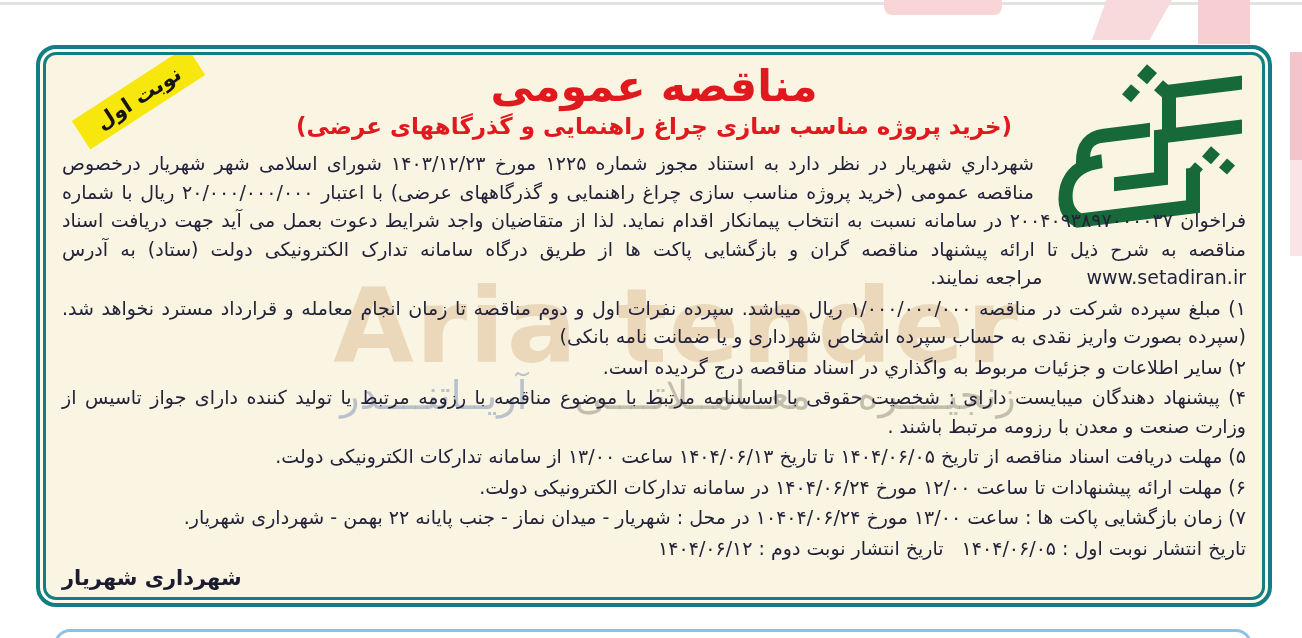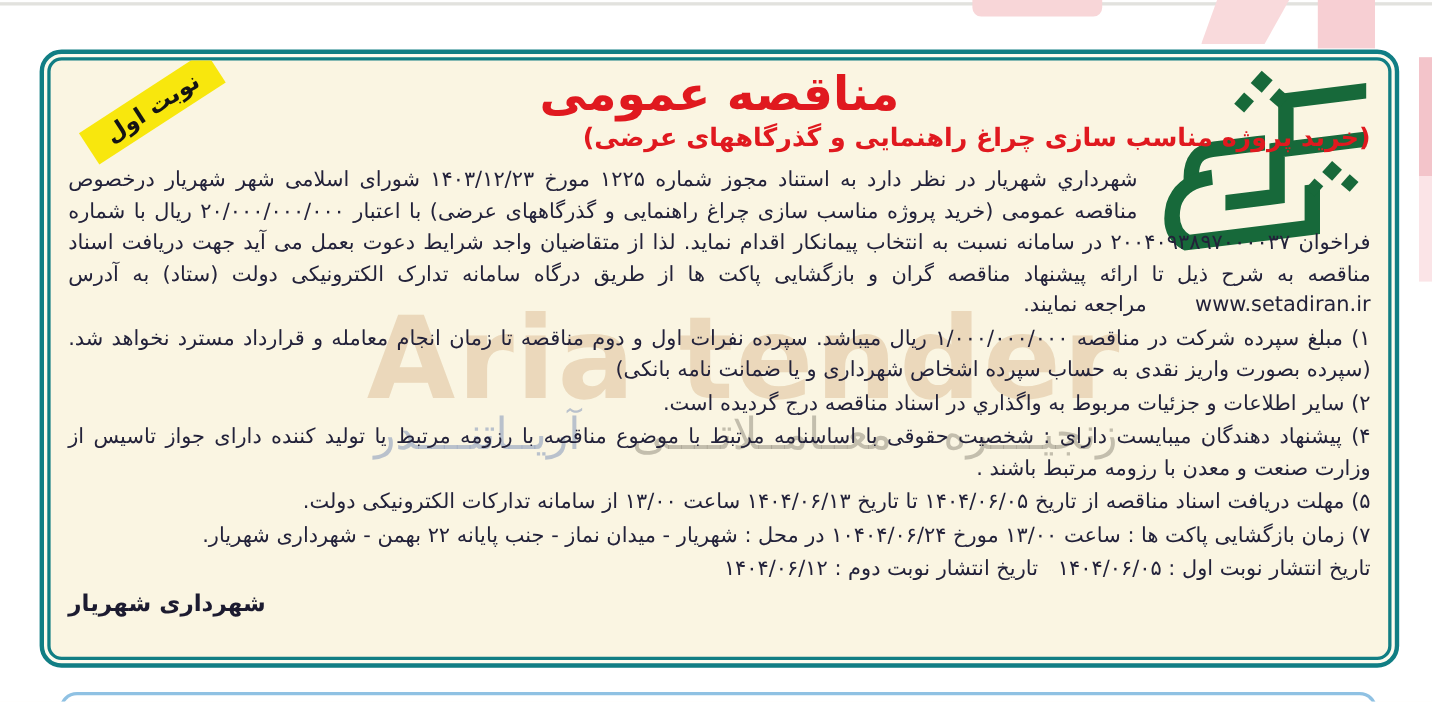--- a/index.html
+++ b/index.html
@@ -33,21 +33,21 @@
 
   
   .badge{position:absolute;z-index:3;left:24px;top:26px;transform:rotate(-33deg);
          background:#f8e70d;color:#141414;font-weight:bold;font-size:21px;padding:5px 20px;}
 
   
   .logo{position:absolute;z-index:2;right:14px;top:2px;width:205px;height:172px;}
 
   .content{position:relative;z-index:2;direction:rtl;}
   .title{text-align:center;color:#e0191f;font-size:43px;font-weight:bold;line-height:1.1;margin-top:4px;}
-  .subtitle{text-align:right;color:#e0191f;font-size:23px;font-weight:bold;margin-top:3px;}
+  .subtitle{text-align:center;color:#e0191f;font-size:23px;font-weight:bold;margin-top:3px;}
   .logo-spacer{float:right;width:212px;height:56px;}
   .intro{margin:10px 0 0;font-size:19px;line-height:28.5px;text-align:justify;color:#23223a;}
   .url{direction:ltr;unicode-bidi:embed;margin-left:38px;}
   .item{margin:2px 0 0;font-size:19px;line-height:28.5px;text-align:justify;color:#23223a;}
   .item .num{font-weight:normal;}
   .dates{margin:2px 0 0;font-size:19px;line-height:28.5px;text-align:right;color:#23223a;}
   .dates .sep{display:inline-block;width:18px;}
   .signature{font-size:21px;font-weight:bold;color:#1c1b30;text-align:left;margin-top:4px;}
 </style>
 </head>
@@ -100,20 +100,21 @@
         <div class="logo-spacer"></div>
 
         <p class="intro"><span>شهرداري شهريار در نظر دارد به استناد مجوز شماره ۱۲۲۵ مورخ ۱۴۰۳/۱۲/۲۳ شورای اسلامی شهر شهریار درخصوص مناقصه عمومی (خرید پروژه مناسب سازی چراغ راهنمایی و گذرگاههای عرضی) با اعتبار ۲۰/۰۰۰/۰۰۰/۰۰۰ ریال با شماره فراخوان ۲۰۰۴۰۹۳۸۹۷۰۰۰۰۳۷ در سامانه نسبت به انتخاب پیمانکار اقدام نماید. لذا از متقاضیان واجد شرایط دعوت بعمل می آید جهت دریافت اسناد مناقصه به شرح ذیل تا ارائه پیشنهاد مناقصه گران و بازگشایی پاکت ها از طریق درگاه سامانه تدارک الکترونیکی دولت (ستاد) به آدرس</span>
           <span class="url">www.setadiran.ir</span>
           <span>مراجعه نمایند.</span></p>
 
         <p class="item"><span class="num">۱)</span> <span>مبلغ سپرده شرکت در مناقصه ۱/۰۰۰/۰۰۰/۰۰۰ ریال میباشد. سپرده نفرات اول و دوم مناقصه تا زمان انجام معامله و قرارداد مسترد نخواهد شد. (سپرده بصورت واریز نقدی به حساب سپرده اشخاص شهرداری و یا ضمانت نامه بانکی)</span></p>
         <p class="item"><span class="num">۲)</span> <span>سایر اطلاعات و جزئیات مربوط به واگذاري در اسناد مناقصه درج گردیده است.</span></p>
         <p class="item"><span class="num">۴)</span> <span>پیشنهاد دهندگان میبایست دارای : شخصیت حقوقی با اساسنامه مرتبط با موضوع مناقصه با رزومه مرتبط یا تولید کننده دارای جواز تاسیس از وزارت صنعت و معدن با رزومه مرتبط باشند .</span></p>
         <p class="item"><span class="num">۵)</span> <span>مهلت دریافت اسناد مناقصه از تاریخ ۱۴۰۴/۰۶/۰۵ تا تاریخ ۱۴۰۴/۰۶/۱۳ ساعت ۱۳/۰۰ از سامانه تدارکات الکترونیکی دولت.</span></p>
+        <p class="item"><span class="num">۶)</span> <span>مهلت ارائه پیشنهادات تا ساعت ۱۲/۰۰ مورخ ۱۴۰۴/۰۶/۲۴ در سامانه تدارکات الکترونیکی دولت.</span></p>
         <p class="item"><span class="num">۷)</span> <span>زمان بازگشایی پاکت ها : ساعت ۱۳/۰۰ مورخ ۱۰۴۰۴/۰۶/۲۴ در محل : شهریار - میدان نماز - جنب پایانه ۲۲ بهمن - شهرداری شهریار.</span></p>
 
         <p class="dates">
           <span>تاریخ انتشار نوبت اول : ۱۴۰۴/۰۶/۰۵</span><span class="sep"></span><span>تاریخ انتشار نوبت دوم : ۱۴۰۴/۰۶/۱۲</span>
         </p>
 
         <div class="signature">شهرداری شهریار</div>
       </div>
 
     </div>

